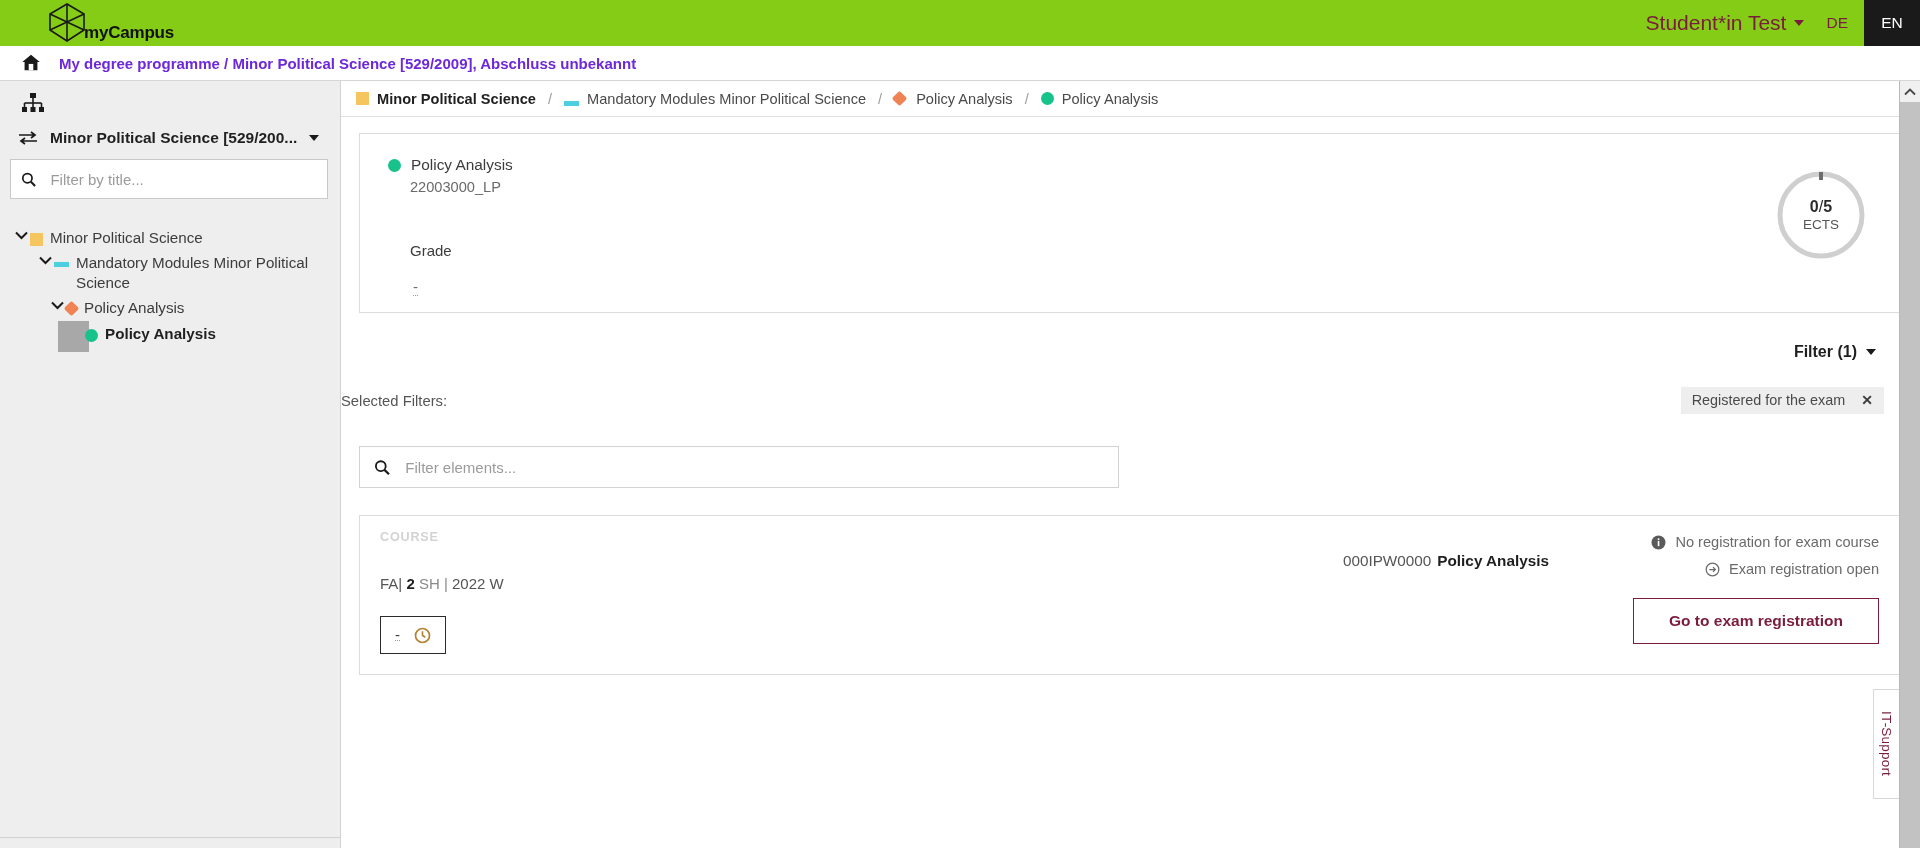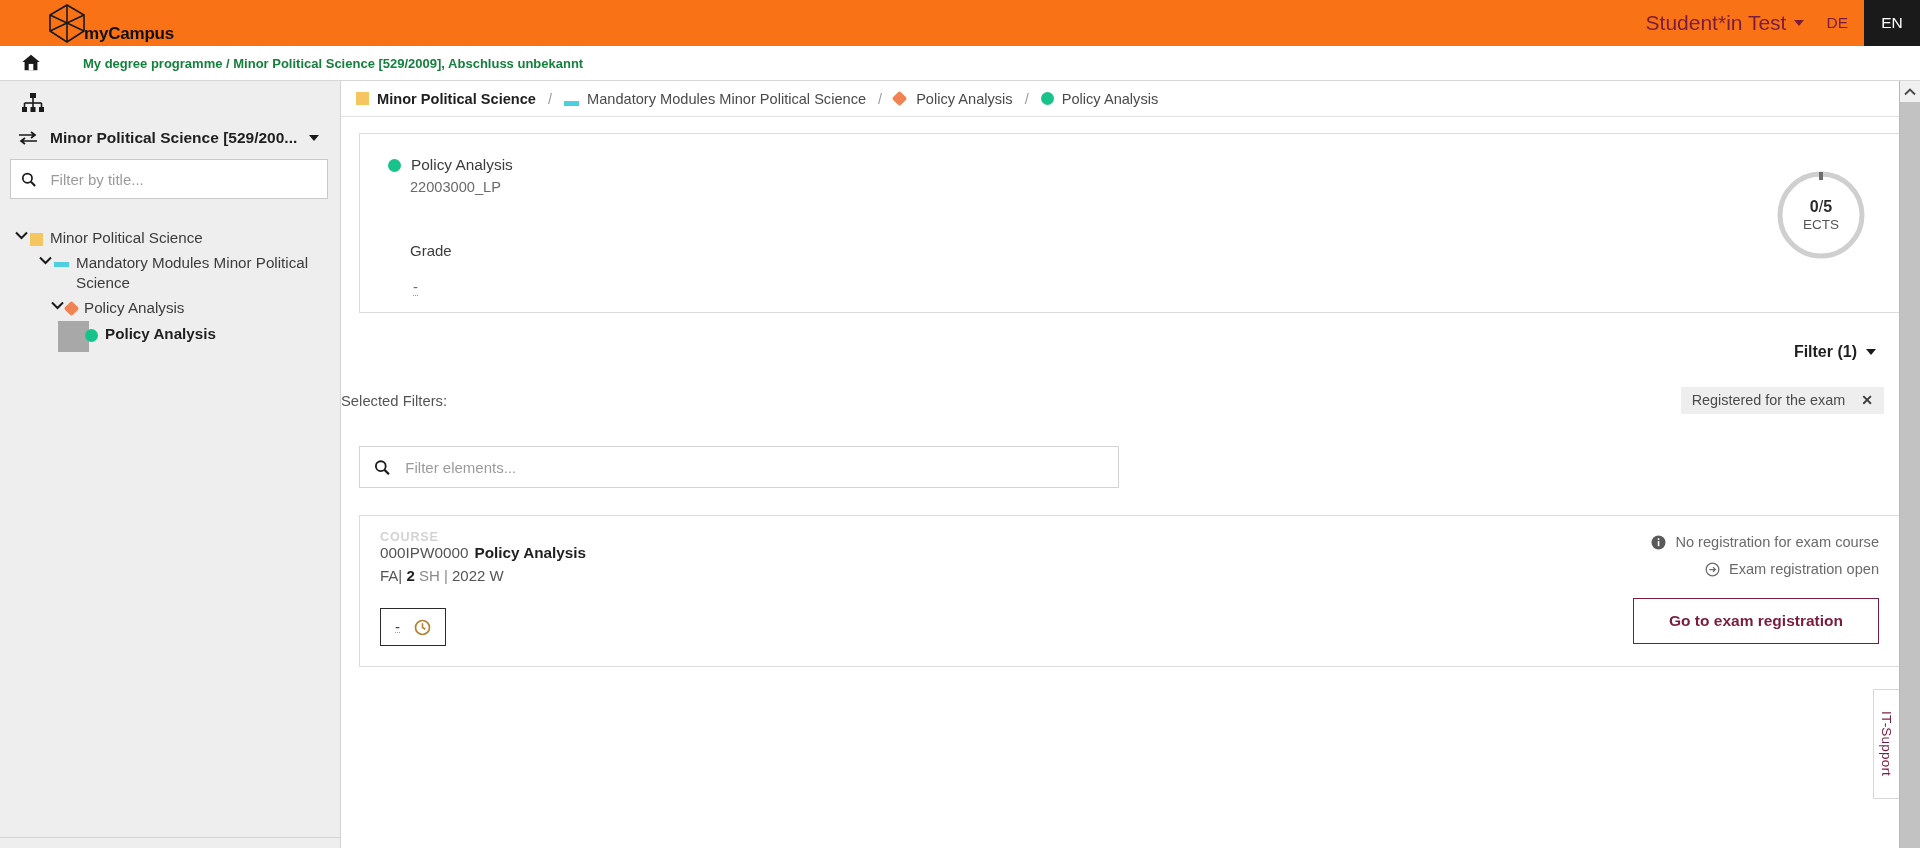--- a/index.html
+++ b/index.html
@@ -10,23 +10,23 @@
     overflow: hidden;
     background: #ffffff;
     font-family: "Liberation Sans", sans-serif;
     color: #3c3c3c;
   }
 
   
   .topbar {
     position: relative;
     height: 46px;
-    background: #f97316;
-    display: flex;
-    align-items: center;
+    background: #84cc16;
+    display: flex;
+    align-items: flex-end;
   }
   .brand {
     display: flex;
     align-items: center;
     margin-left: 44px;
     margin-top: 1px;
   }
   .brand-logo { width: 46px; height: 46px; display:block; }
   .brand-name {
     font-size: 17px;
@@ -73,24 +73,23 @@
   .crumbbar {
     height: 35px;
     background: #ffffff;
     display: flex;
     align-items: center;
     border-bottom: 1px solid #d6d6d6;
     padding-left: 20px;
   }
   .home-icon { width: 22px; height: 22px; margin-right: 17px; }
   .crumb-text {
-    font-size: 13px;
+    font-size: 15px;
     font-weight: bold;
-    color: #15803d;
-    margin-left: 24px;
+    color: #6d28d9;
   }
 
   
   .layout { display: flex; height: 802px; }
 
   
   .sidebar {
     width: 341px;
     background: #eeeeee;
     border-right: 1px solid #d2d2d2;
@@ -287,21 +286,21 @@
     display: flex;
     min-height: 148px;
   }
   .cc-left { flex: 1; }
   .cc-tag {
     font-size: 12.6px;
     letter-spacing: 0.8px;
     color: #d3d3d3;
     font-weight: bold;
   }
-  .cc-title { font-size: 15.3px; color: #3c3c3c; }
+  .cc-title { margin-top: 8px; font-size: 15.3px; color: #3c3c3c; text-align: right; }
   .cc-title .code { color: #555; }
   .cc-title .name { font-weight: bold; color: #1f1f1f; margin-left: 6px; }
   .cc-meta { margin-top: 5px; font-size: 15px; color: #555; }
   .cc-meta b { color: #1f1f1f; }
   .cc-meta .dim { color: #8a8a8a; }
   .grade-box {
     margin-top: 24px;
     width: 66px; height: 38px;
     border: 1px solid #2b2b2b;
     display: flex; align-items: center; justify-content: space-evenly;

